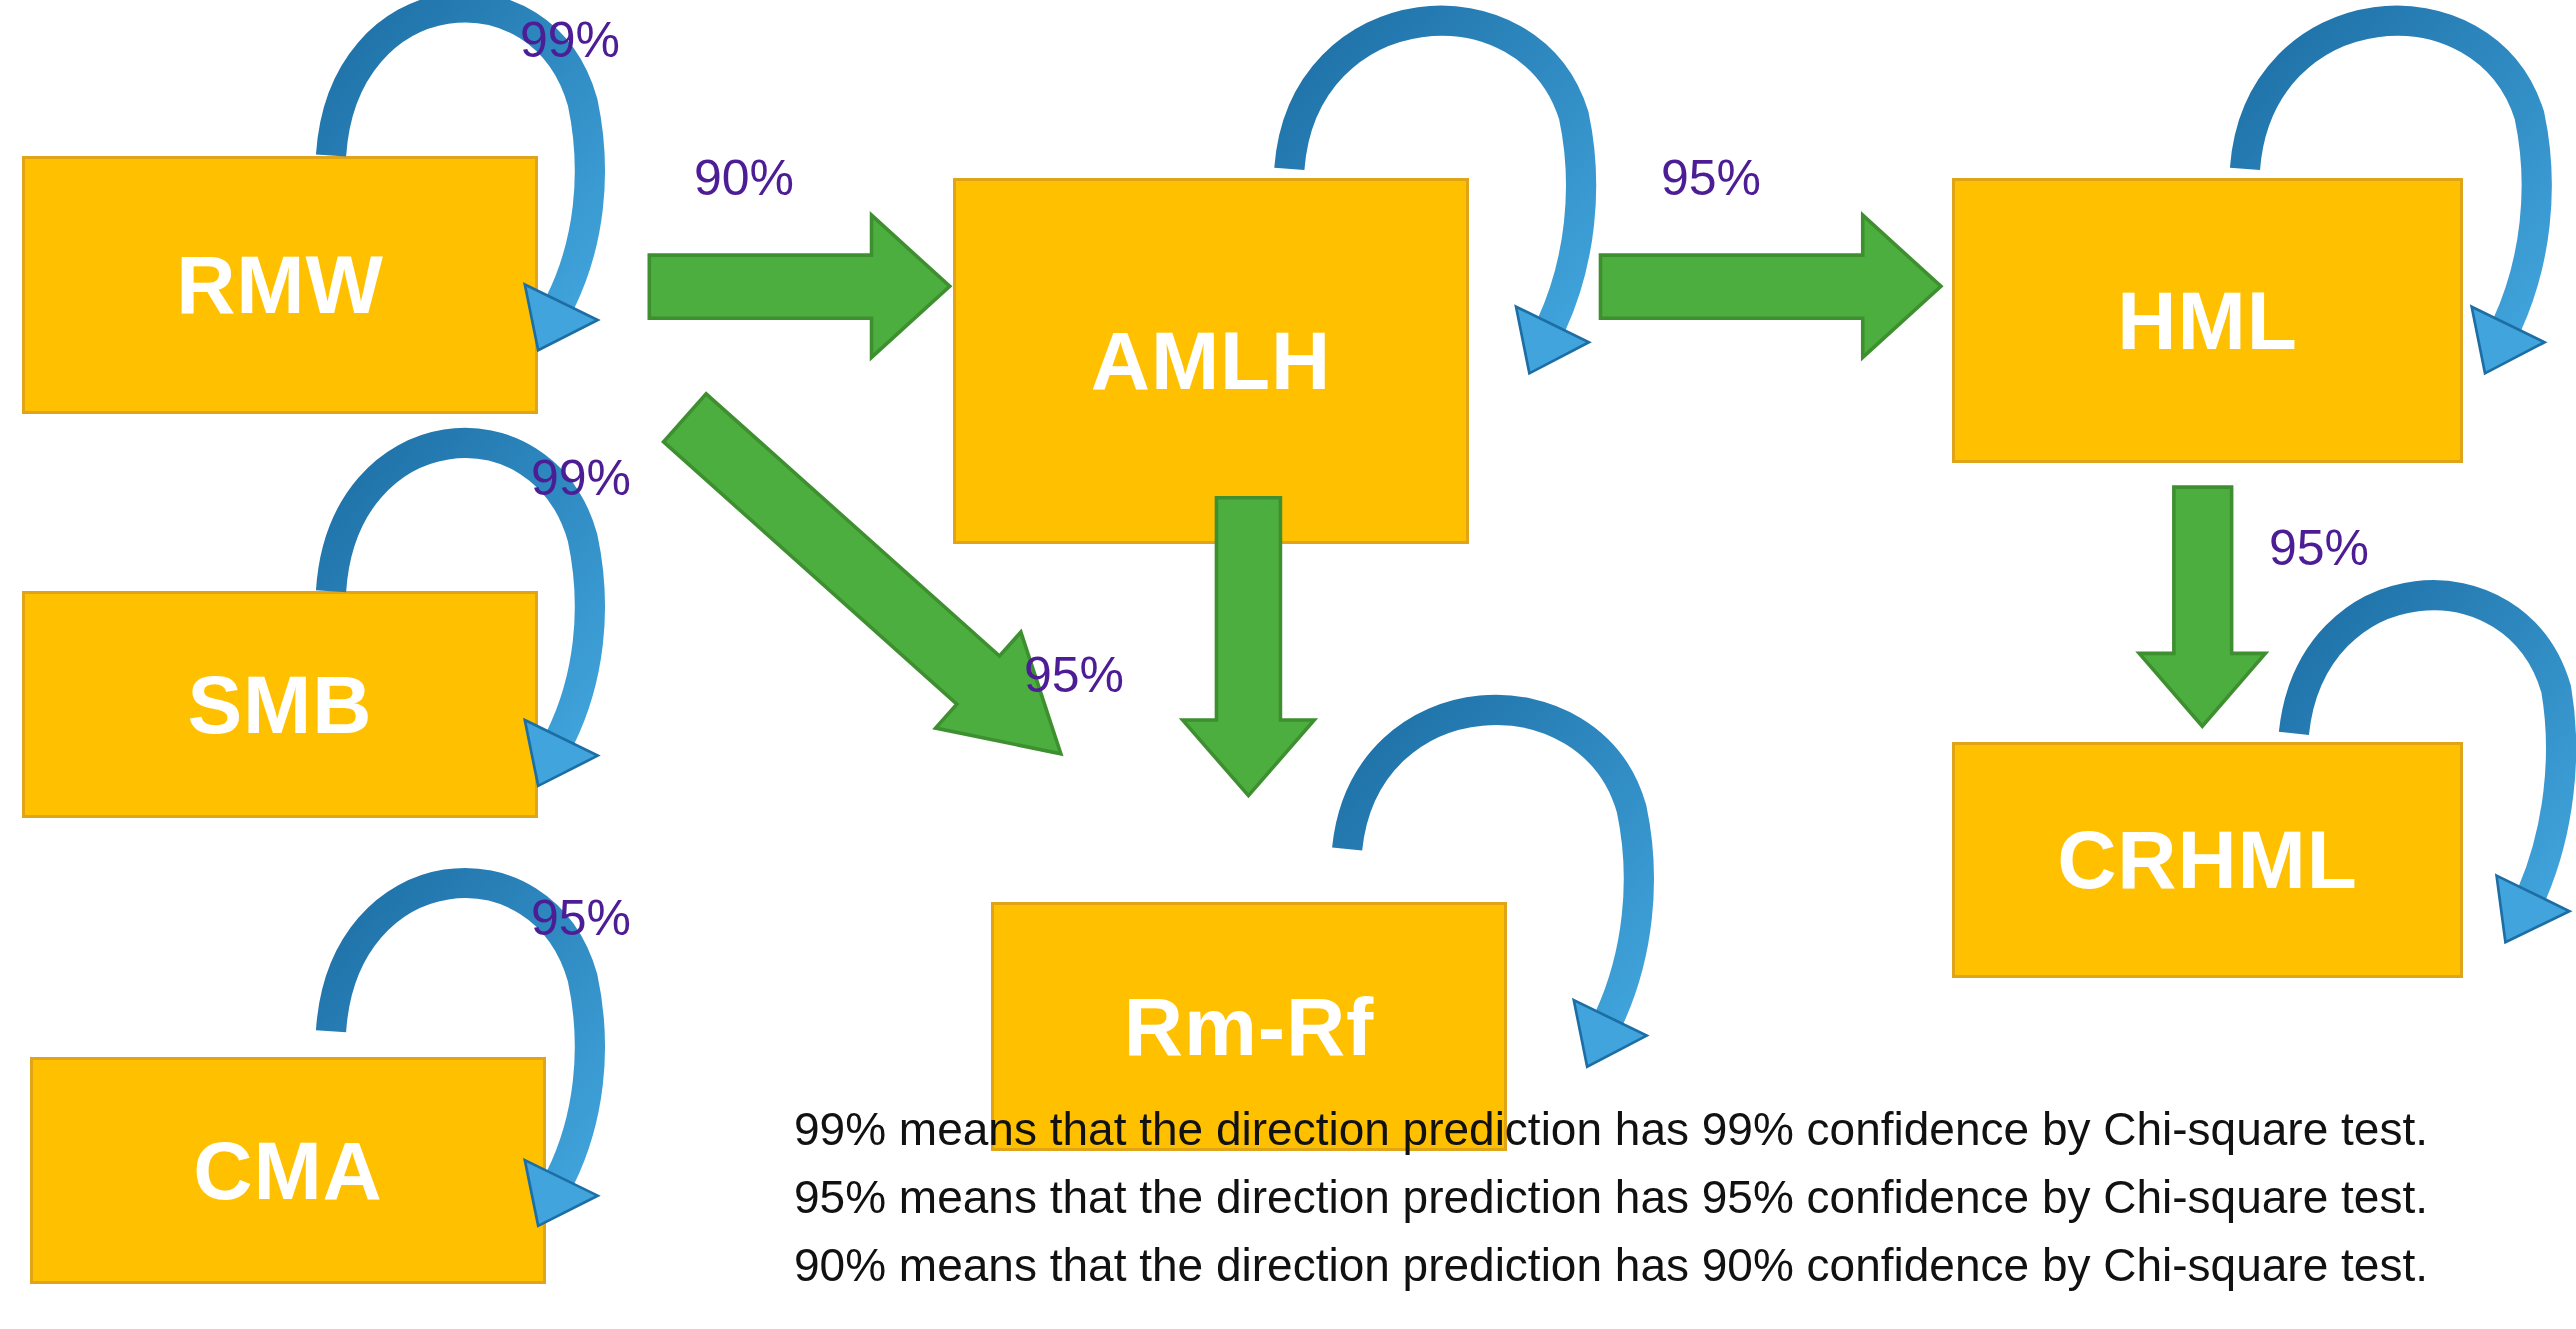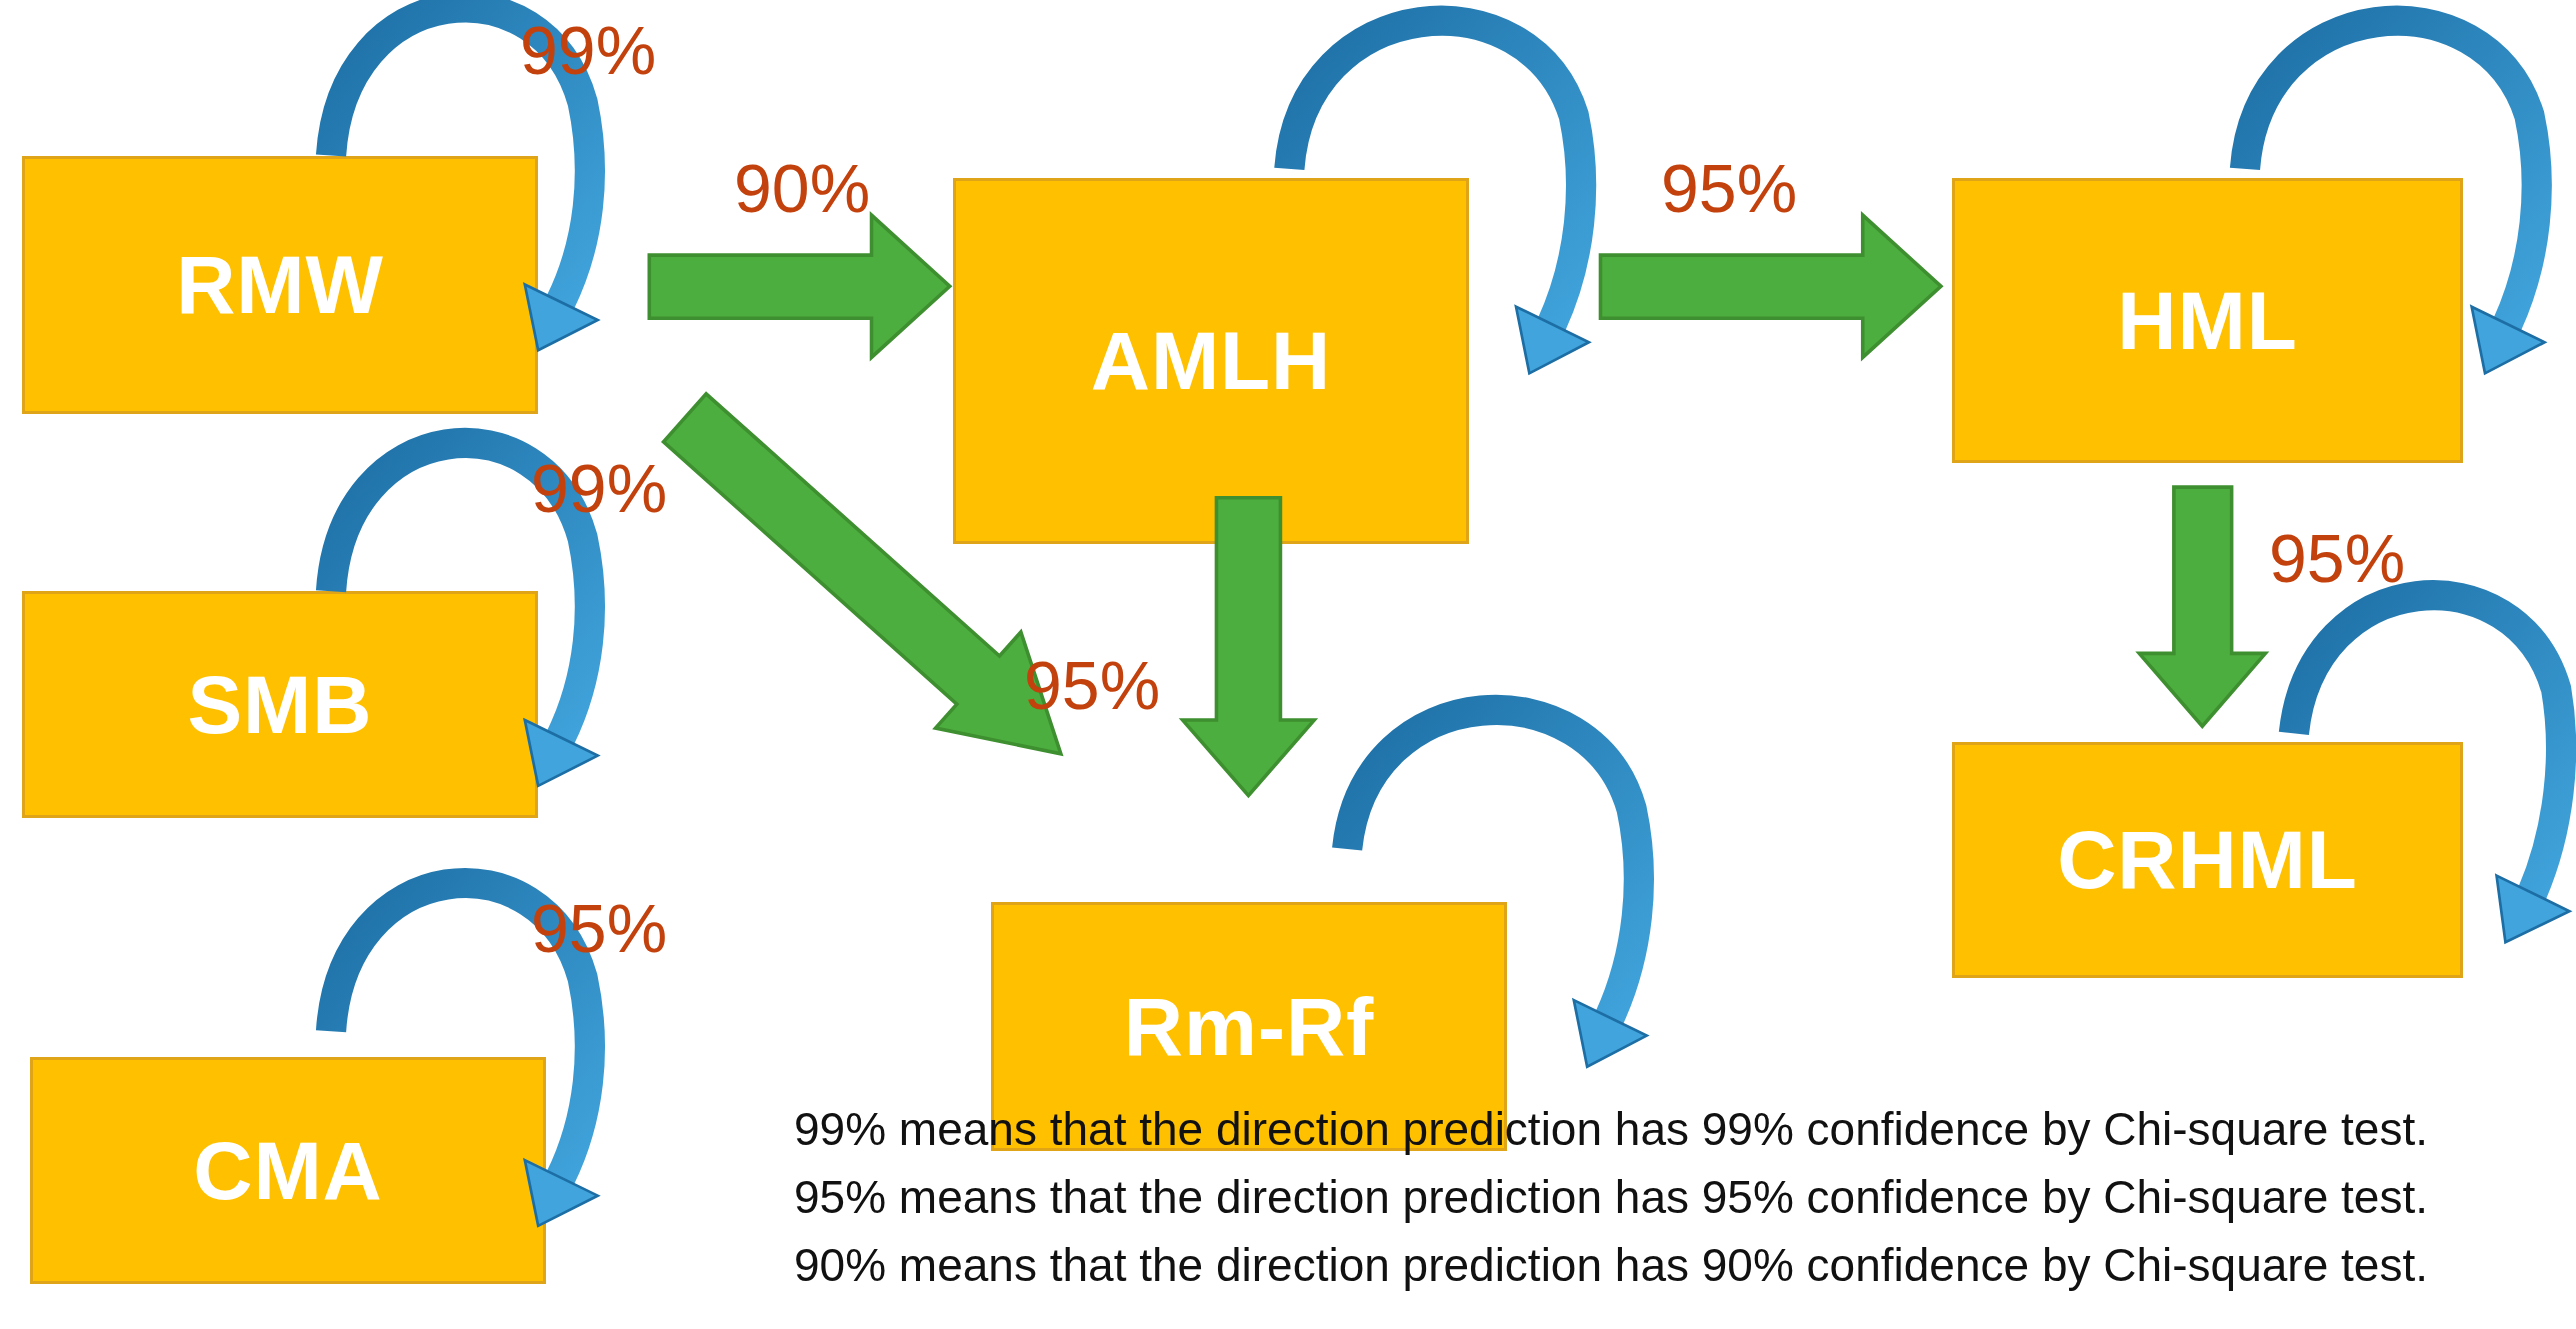--- a/index.html
+++ b/index.html
@@ -13,21 +13,21 @@
   .node{
     position:absolute;
     background:#FFC000;
     border:3.6px solid #DFA417;
     box-sizing:border-box;
     display:flex;align-items:center;justify-content:center;
     color:#ffffff;font-weight:700;font-size:82px;letter-spacing:0.9px;
   }
   .pct{
     position:absolute;
-    font-size:68px;color:#c2410c;font-weight:400;
+    font-size:50px;color:#4c1d95;font-weight:400;
     white-space:nowrap;
   }
   #arrow-layer{
     position:absolute;left:0;top:0;
     pointer-events:none;
   }
   #footnotes{
     position:absolute;left:794px;top:1095px;
     font-size:46px;color:#111111;line-height:68px;
     white-space:nowrap;
@@ -110,21 +110,21 @@
 
     <g>
       <path d="M 2580,825 C 2600,635 2830,620 2875,775 C 2888,850 2878,935 2848,1005" fill="none" stroke="url(#bluegrad)" stroke-width="34"></path>
       <polygon points="2808,985 2890,1025 2818,1060" fill="#41A4DC" stroke="#1C6EA4" stroke-width="3"></polygon>
     </g>
   </svg>
 
   <div class="pct" style="left:520px;top:10.7px;">99%</div>
   <div class="pct" style="left:531px;top:449px;">99%</div>
   <div class="pct" style="left:531px;top:889px;">95%</div>
-  <div class="pct" style="left:694px;top:149px;margin-left:40px;">90%</div>
+  <div class="pct" style="left:694px;top:149px;">90%</div>
   <div class="pct" style="left:1661px;top:149px;">95%</div>
   <div class="pct" style="left:1024px;top:646px;">95%</div>
   <div class="pct" style="left:2269px;top:519px;">95%</div>
 
   <div id="footnotes">
     <div>99% means that the direction prediction has 99% confidence by Chi-square test.</div>
     <div>95% means that the direction prediction has 95% confidence by Chi-square test.</div>
     <div>90% means that the direction prediction has 90% confidence by Chi-square test.</div>
   </div>
 

